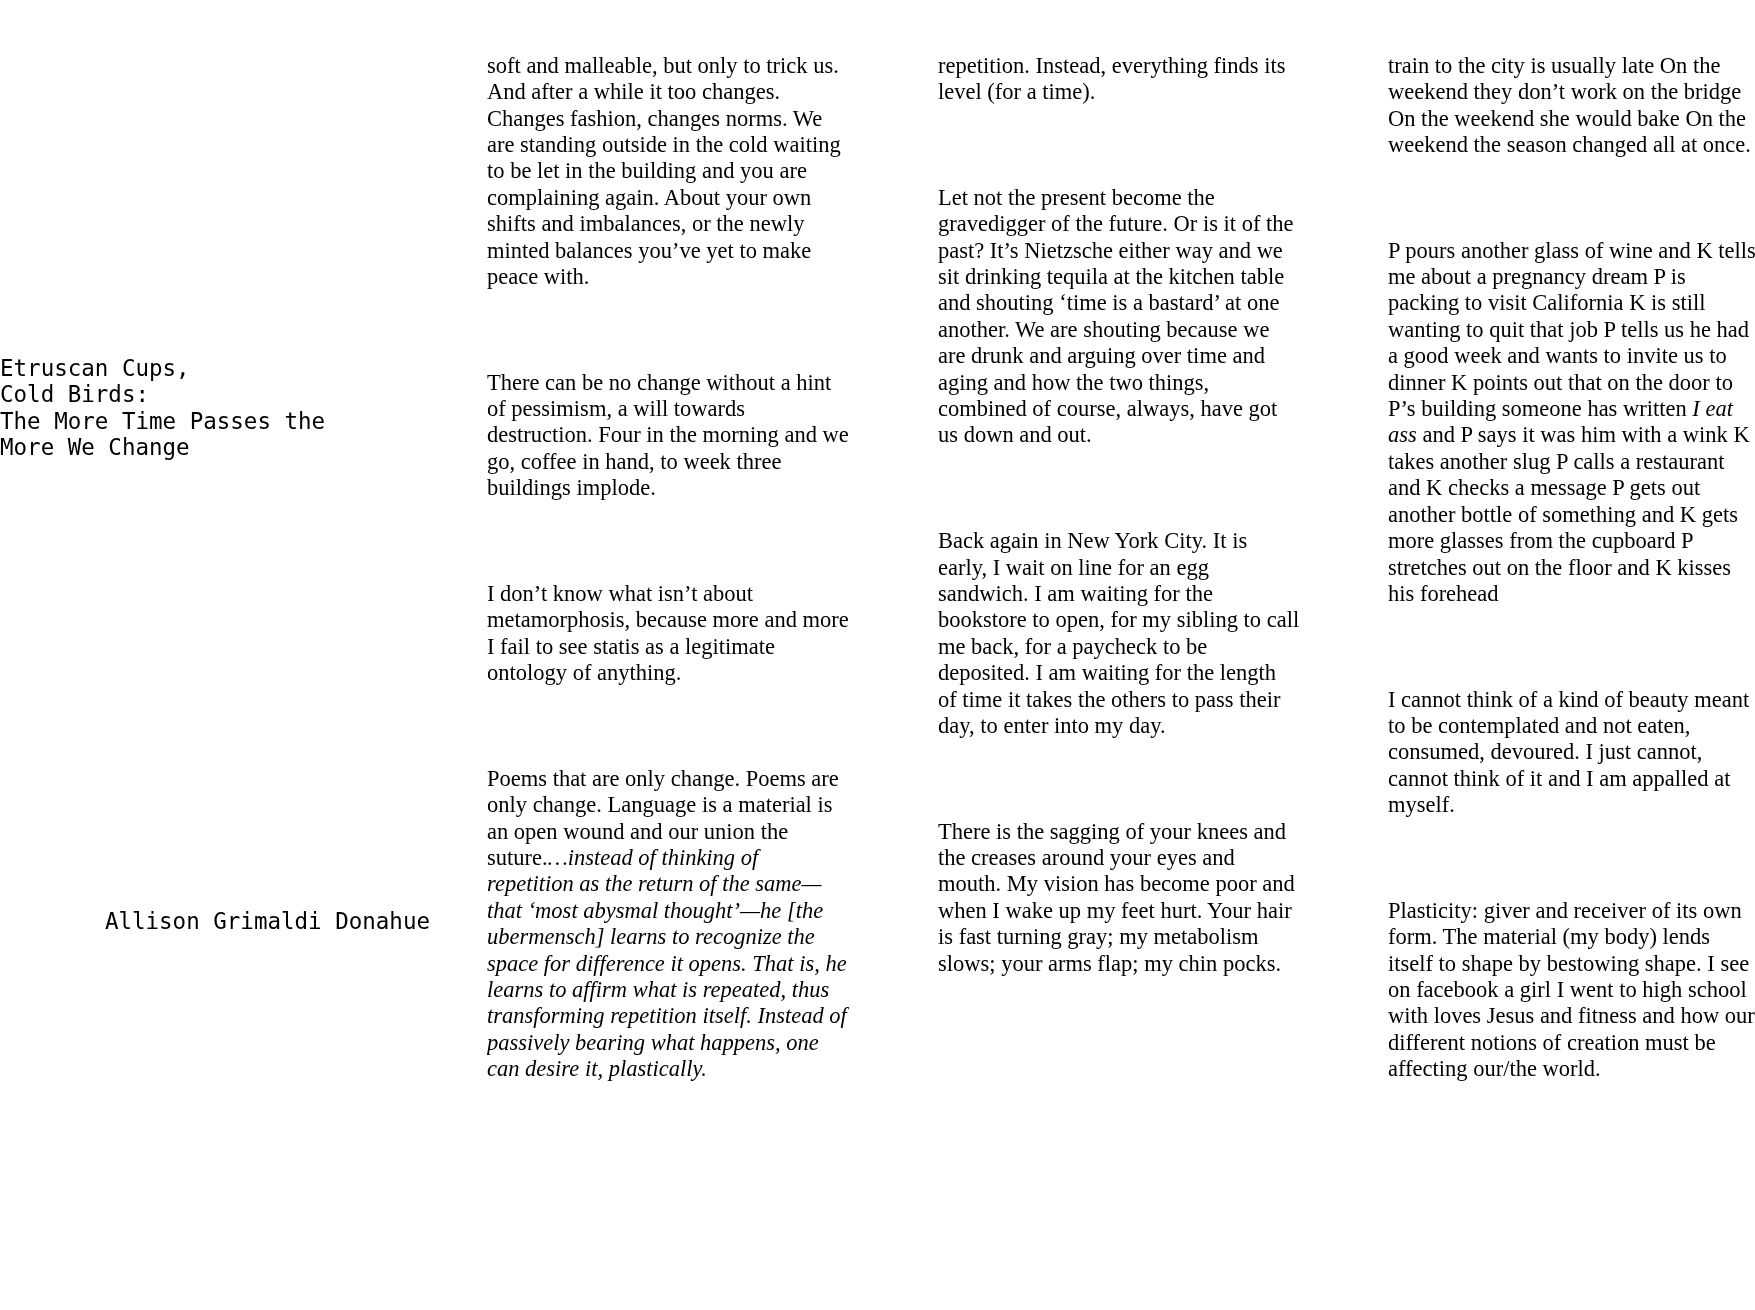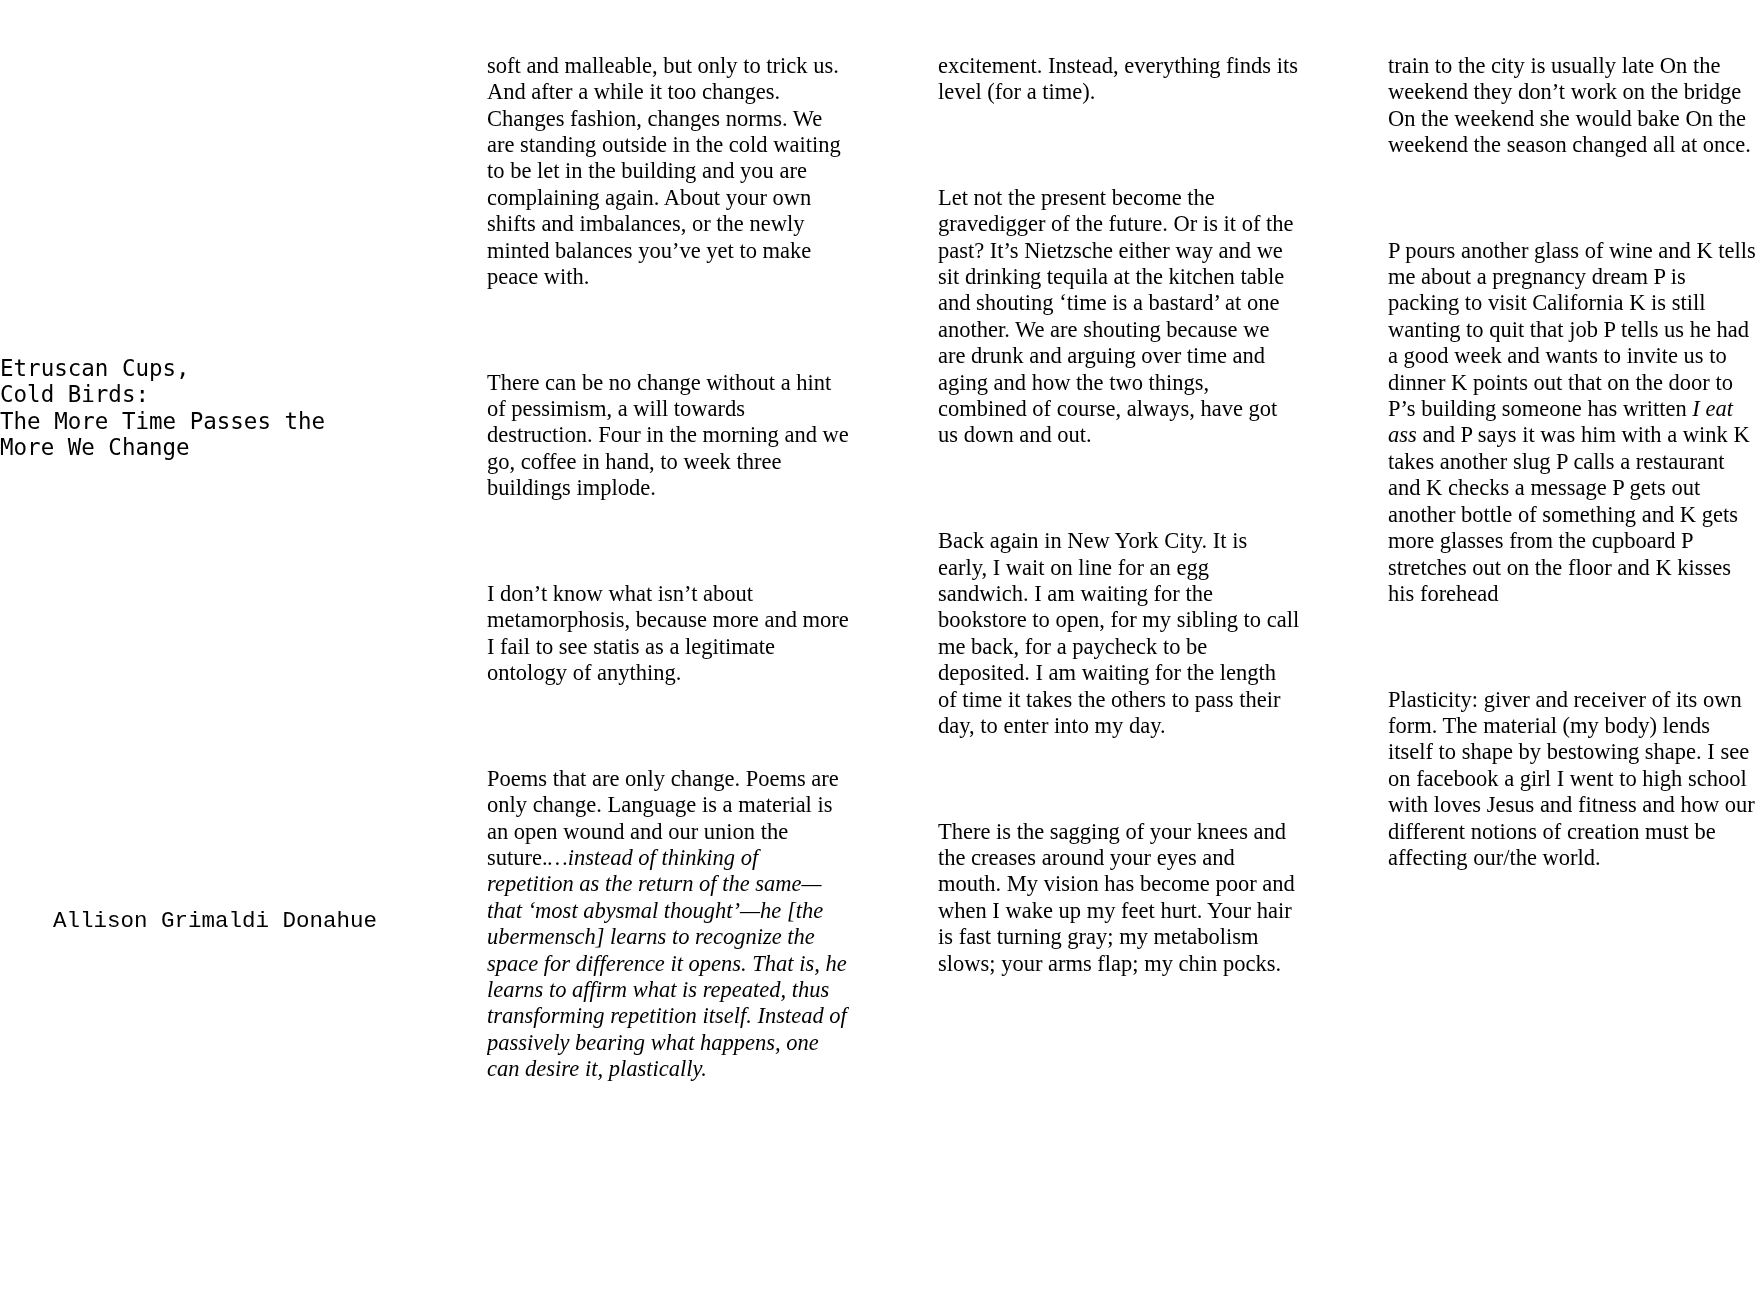--- a/index.html
+++ b/index.html
@@ -40,22 +40,21 @@
     top: 355px;
     left: 0;
     width: 430px;
     text-align: left;
   }
   .author-block {
     position: absolute;
     top: 908px;
     left: 0;
     width: 430px;
-    text-align: center;
-    font-family: Liberation Mono, monospace;
+    text-align: right;
   }
   
   .col-2 {
     left: 487px;
     width: 362px;
   }
   
   .col-3 {
     left: 938px;
     width: 362px;
@@ -96,26 +95,27 @@
 
   <div class="col col-2 clip">
     <p class="para">soft and malleable, but only to trick us. And after a while it too changes. Changes fashion, changes norms. We are standing outside in the cold waiting to be let in the building and you are complaining again. About your own shifts and imbalances, or the newly minted balances you’ve yet to make peace with.</p>
     <p class="para">There can be no change without a hint of pessimism, a will towards destruction. Four in the morning and we go, coffee in hand, to week three buildings implode.</p>
     <p class="para">I don’t know what isn’t about metamorphosis, because more and more I fail to see statis as a legitimate ontology of anything.</p>
     <p class="para"><span>Poems that are only change. Poems are only change. Language is a material is an open wound and our union the suture.</span><span class="quote">…instead of thinking of repetition as the return of the same—that ‘most abysmal thought’—he [the ubermensch] learns to recognize the space for difference it opens. That is, he learns to affirm what is repeated, thus transforming repetition itself. Instead of passively bearing what happens, one can desire it, plastically.</span>
 </p>
   </div>
 
   <div class="col col-3 clip">
-    <p class="para">excitement. Instead, everything finds its level (for a time).</p>
+    <p class="para">repetition. Instead, everything finds its level (for a time).</p>
     <p class="para">Let not the present become the gravedigger of the future. Or is it of the past? It’s Nietzsche either way and we sit drinking tequila at the kitchen table and shouting ‘time is a bastard’ at one another. We are shouting because we are drunk and arguing over time and aging and how the two things, combined of course, always, have got us down and out.</p>
     <p class="para">Back again in New York City. It is early, I wait on line for an egg sandwich. I am waiting for the bookstore to open, for my sibling to call me back, for a paycheck to be deposited. I am waiting for the length of time it takes the others to pass their day, to enter into my day.</p>
     <p class="para">There is the sagging of your knees and the creases around your eyes and mouth. My vision has become poor and when I wake up my feet hurt. Your hair is fast turning gray; my metabolism slows; your arms flap; my chin pocks.</p>
     
   </div>
 
   <div class="col col-4 clip">
     <p class="para">train to the city is usually late On the weekend they don’t work on the bridge On the weekend she would bake On the weekend the season changed all at once.</p>
     <p class="para"><span>P pours another glass of wine and K tells me about a pregnancy dream P is packing to visit California K is still wanting to quit that job P tells us he had a good week and wants to invite us to dinner K points out that on the door to P’s building someone has written </span><em class="inline-ital">I eat ass</em><span> and P says it was him with a wink K takes another slug P calls a restaurant and K checks a message P gets out another bottle of something and K gets more glasses from the cupboard P stretches out on the floor and K kisses his forehead</span></p>
+    <p class="para">I cannot think of a kind of beauty meant to be contemplated and not eaten, consumed, devoured. I just cannot, cannot think of it and I am appalled at myself.</p>
     <p class="para">Plasticity: giver and receiver of its own form. The material (my body) lends itself to shape by bestowing shape. I see on facebook a girl I went to high school with loves Jesus and fitness and how our different notions of creation must be affecting our/the world.</p>
   </div>
 
 </div>
 
 </body></html>

